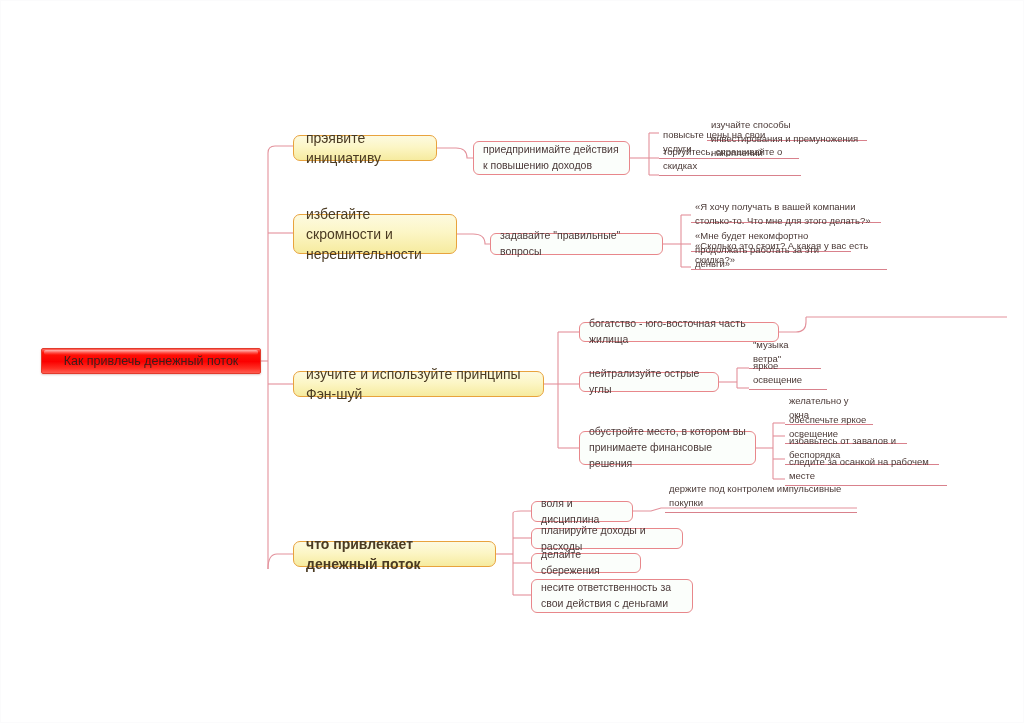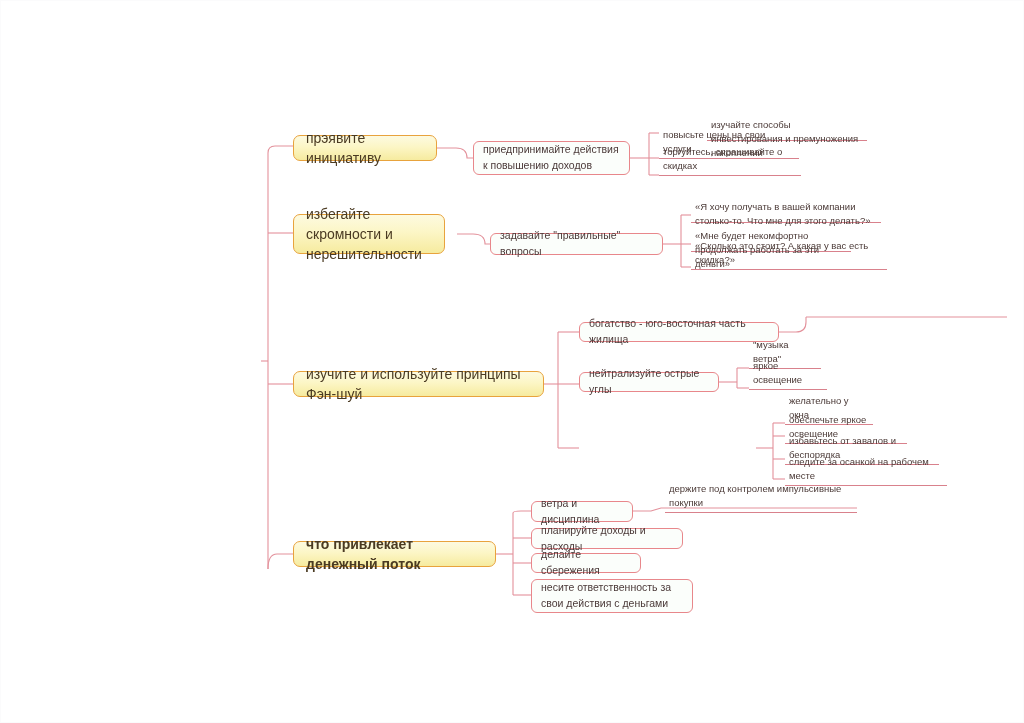--- a/index.html
+++ b/index.html
@@ -155,40 +155,44 @@
       <path d="M512,553 L512,512 M512,553 L512,594"></path>
       <path d="M512,512 Q512,510 520,510 L530,510"></path>
       <path d="M512,537 L530,537"></path>
       <path d="M512,562 L530,562"></path>
       <path d="M512,594 L530,594"></path>
 
       <path d="M632,510 L650,510 L660,507 L856,507"></path>
     </g>
   </svg>
 
+  <div class="node root" style="left:40px; top:347px; width:220px; height:26px;">
+    <span class="shine"></span>
+    <span>Как привлечь денежный поток</span>
+  </div>
 
   <div class="node lvl1" style="left:292px; top:134px; width:144px; height:26px;">
     <span>прэявите инициативу</span>
   </div>
 
   <div class="node lvl2" style="left:472px; top:140px; width:157px; height:34px;">
     <span>приедпринимайте действия к повышению доходов</span>
   </div>
 
   <div class="node lvl3 multiline" style="left:658px; top:116px; width:160px; height:24px;margin-left:48px;">
     <span>изучайте способы инвестирования и премуножения накоплений</span>
   </div>
   <div class="node lvl3" style="left:658px; top:143px; width:140px; height:15px;">
     <span>повысьте цены на свои услуги</span>
   </div>
   <div class="node lvl3" style="left:658px; top:160px; width:142px; height:15px;">
     <span>торгуйтесь, спрашивайте о скидках</span>
   </div>
 
-  <div class="node lvl1" style="left:292px; top:213px; width:152px; height:40px;justify-content:flex-end;">
+  <div class="node lvl1" style="left:292px; top:213px; width:164px; height:40px;justify-content:flex-end;">
     <span>избегайте скромности и нерешительности</span>
   </div>
 
   <div class="node lvl2" style="left:489px; top:232px; width:173px; height:22px;">
     <span>задавайте "правильные" вопросы</span>
   </div>
 
   <div class="node lvl3 multiline" style="left:690px; top:198px; width:190px; height:24px;">
     <span>«Я хочу получать в вашей компании столько-то. Что мне для этого делать?»</span>
   </div>
@@ -210,39 +214,42 @@
   <div class="node lvl2" style="left:578px; top:371px; width:140px; height:20px;">
     <span>нейтрализуйте острые углы</span>
   </div>
   <div class="node lvl3" style="left:748px; top:353px; width:72px; height:15px;">
     <span>"музыка ветра"</span>
   </div>
   <div class="node lvl3" style="left:748px; top:374px; width:78px; height:15px;">
     <span>яркое освещение</span>
   </div>
 
+  <div class="node lvl2" style="left:578px; top:430px; width:177px; height:34px;">
+    <span>обустройте место, в котором вы принимаете финансовые решения</span>
+  </div>
   <div class="node lvl3" style="left:784px; top:409px; width:88px; height:15px;">
     <span>желательно у  окна</span>
   </div>
   <div class="node lvl3" style="left:784px; top:428px; width:122px; height:15px;">
     <span>обеспечьте яркое освещение</span>
   </div>
   <div class="node lvl3" style="left:784px; top:449px; width:154px; height:15px;">
     <span>избавьтесь от завалов и беспорядка</span>
   </div>
   <div class="node lvl3" style="left:784px; top:470px; width:162px; height:15px;">
     <span>следите за осанкой на рабочем месте</span>
   </div>
 
   <div class="node lvl1" style="left:292px; top:540px; width:203px; height:26px;font-weight:bold;">
     <span>что привлекает денежный поток</span>
   </div>
 
   <div class="node lvl2" style="left:530px; top:500px; width:102px; height:21px;">
-    <span>ветра и дисциплина</span>
+    <span>воля и дисциплина</span>
   </div>
   <div class="node lvl3" style="left:664px; top:497px; width:192px; height:15px;">
     <span>держите под контролем импульсивные покупки</span>
   </div>
 
   <div class="node lvl2" style="left:530px; top:527px; width:152px; height:21px;">
     <span>планируйте доходы и расходы</span>
   </div>
 
   <div class="node lvl2" style="left:530px; top:552px; width:110px; height:20px;">

